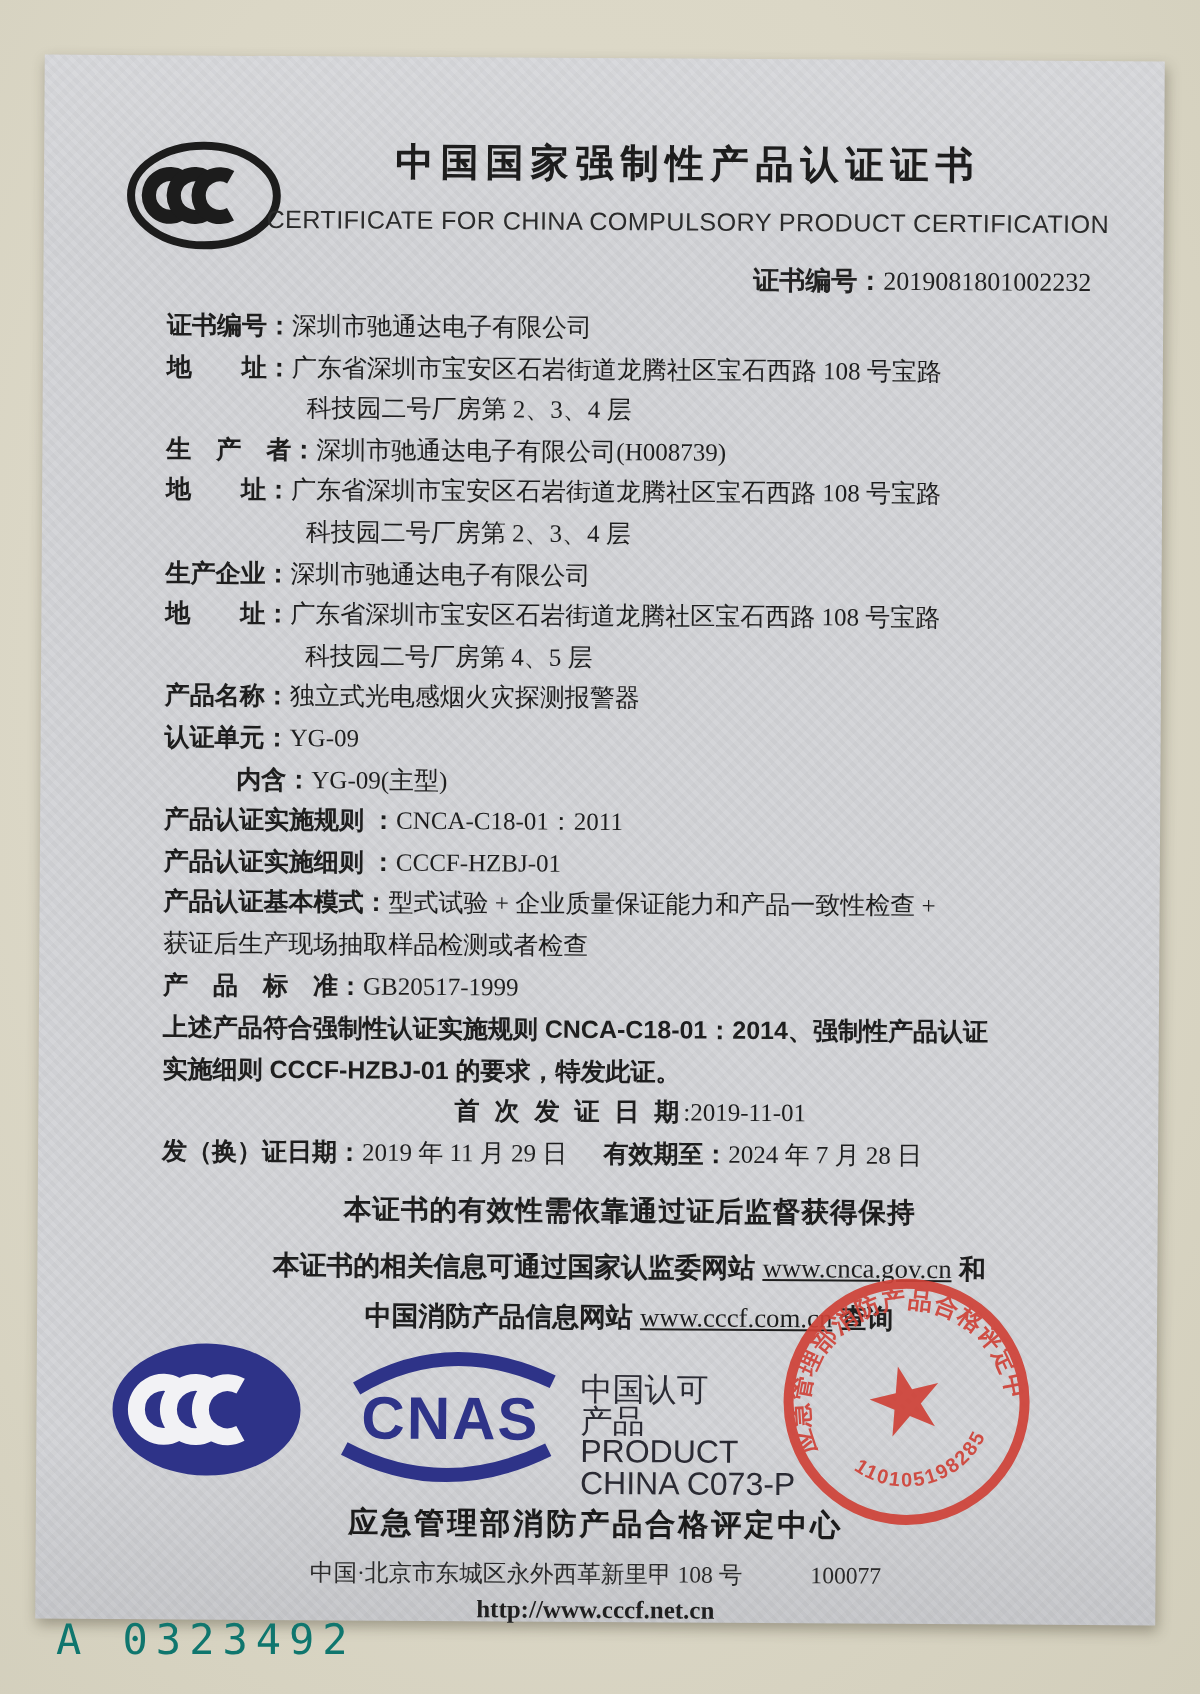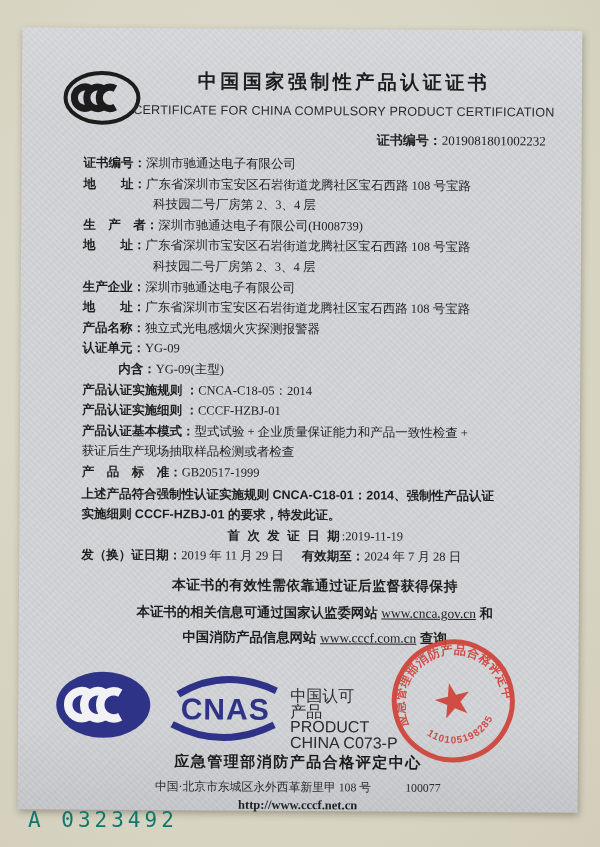--- a/index.html
+++ b/index.html
@@ -71,37 +71,37 @@
 
   <div class="certno"><b>证书编号：</b><span>2019081801002232</span></div>
 
   <div class="body-block">
     <div>
         <div class="row hang"><span class="lab">证书编号：</span><span class="val">深圳市驰通达电子有限公司</span></div>
         <div class="row hang"><span class="lab">地　　址：</span><span class="val">广东省深圳市宝安区石岩街道龙腾社区宝石西路 108 号宝路</span><br><span class="val">科技园二号厂房第 2、3、4 层</span></div>
         <div class="row hang"><span class="lab">生　产　者：</span><span class="val">深圳市驰通达电子有限公司(H008739)</span></div>
         <div class="row hang"><span class="lab">地　　址：</span><span class="val">广东省深圳市宝安区石岩街道龙腾社区宝石西路 108 号宝路</span><br><span class="val">科技园二号厂房第 2、3、4 层</span></div>
         <div class="row hang"><span class="lab">生产企业：</span><span class="val">深圳市驰通达电子有限公司</span></div>
-        <div class="row hang"><span class="lab">地　　址：</span><span class="val">广东省深圳市宝安区石岩街道龙腾社区宝石西路 108 号宝路</span><br></div>
+        <div class="row hang"><span class="lab">地　　址：</span><span class="val">广东省深圳市宝安区石岩街道龙腾社区宝石西路 108 号宝路</span><br><span class="val">科技园二号厂房第 4、5 层</span></div>
         <div class="row hang"><span class="lab">产品名称：</span><span class="val">独立式光电感烟火灾探测报警器</span></div>
         <div class="row hang"><span class="lab">认证单元：</span><span class="val">YG-09</span></div>
         <div class="row pad"><span class="lab">内含：</span><span class="val">YG-09(主型)</span></div>
-        <div class="row hang"><span class="lab">产品认证实施规则 ：</span><span class="val">CNCA-C18-05：2014</span></div>
+        <div class="row hang"><span class="lab">产品认证实施规则 ：</span><span class="val">CNCA-C18-01：2011</span></div>
         <div class="row hang"><span class="lab">产品认证实施细则 ：</span><span class="val">CCCF-HZBJ-01</span></div>
         <div class="row"><span class="lab">产品认证基本模式：</span><span class="val">型式试验 + 企业质量保证能力和产品一致性检查 +</span><br><span class="val">获证后生产现场抽取样品检测或者检查</span></div>
         <div class="row hang"><span class="lab">产　品　标　准：</span><span class="val">GB20517-1999</span></div>
       </div>
 
     <div class="statement">
       <div>上述产品符合强制性认证实施规则 CNCA-C18-01：2014、强制性产品认证</div>
       <div>实施细则 CCCF-HZBJ-01 的要求，特发此证。</div>
     </div>
 
     <div class="first-issue">
-      <span class="lab">首 次 发 证 日 期</span><span class="val">:2019-11-19</span>
+      <span class="lab">首 次 发 证 日 期</span><span class="val">:2019-11-01</span>
     </div>
 
     <div class="issue-line">
       <span class="lab">发（换）证日期：</span><span class="val">2019 年 11 月 29 日</span><span class="gap"></span><span class="lab">有效期至：</span><span class="val">2024 年 7 月 28 日</span>
     </div>
 
     <div class="note-keep">本证书的有效性需依靠通过证后监督获得保持</div>
 
     <div class="note-info">
       <div><span>本证书的相关信息可通过国家认监委网站 </span><span class="url">www.cnca.gov.cn</span><span> 和</span></div>

